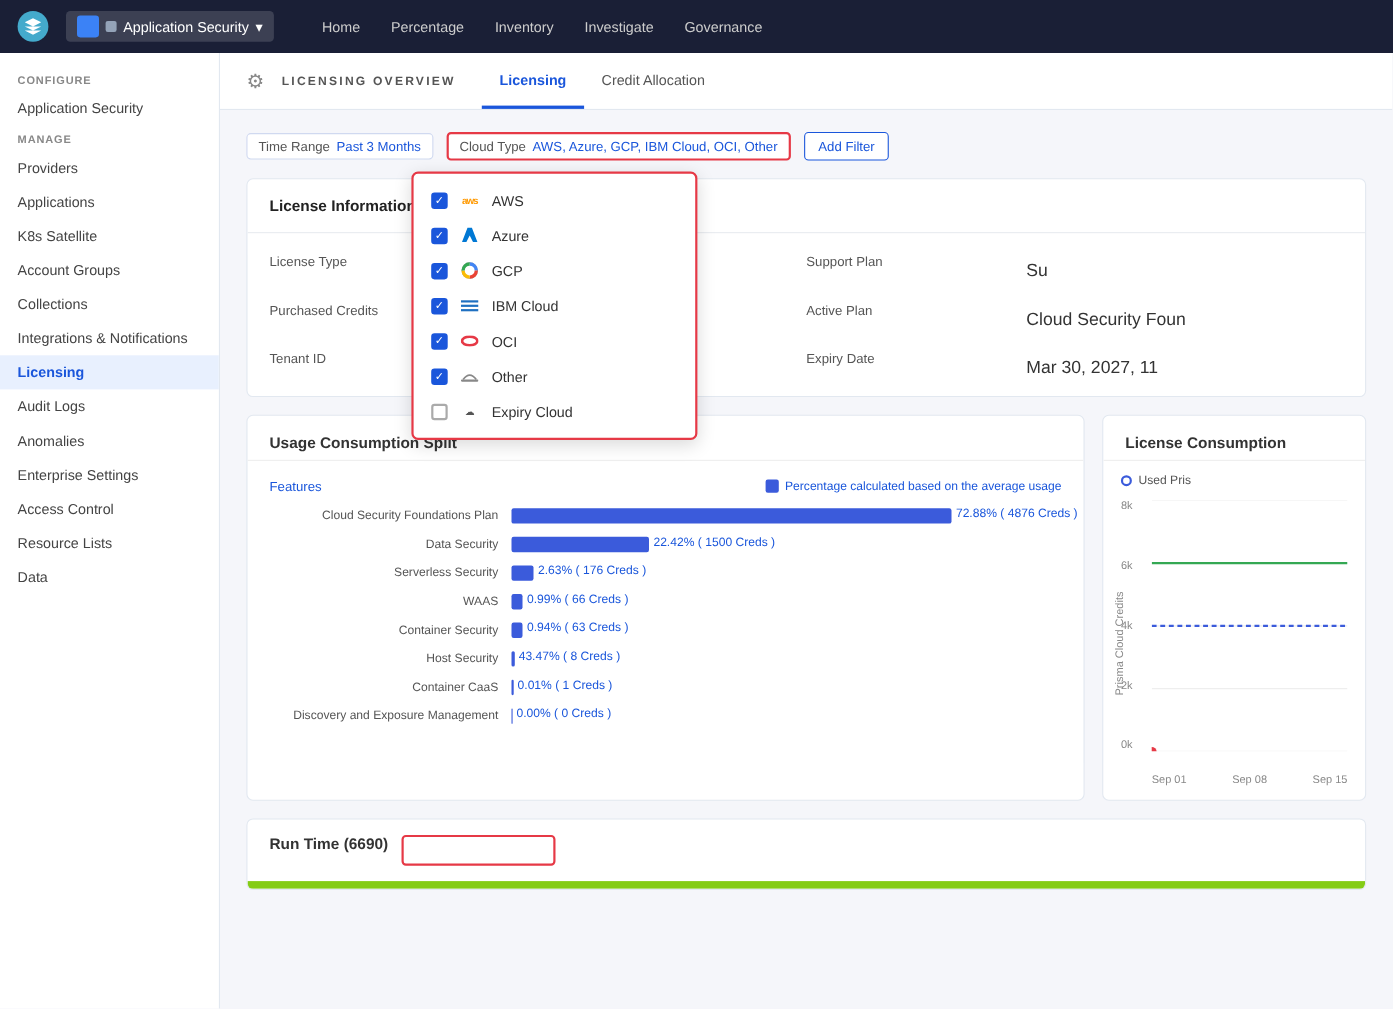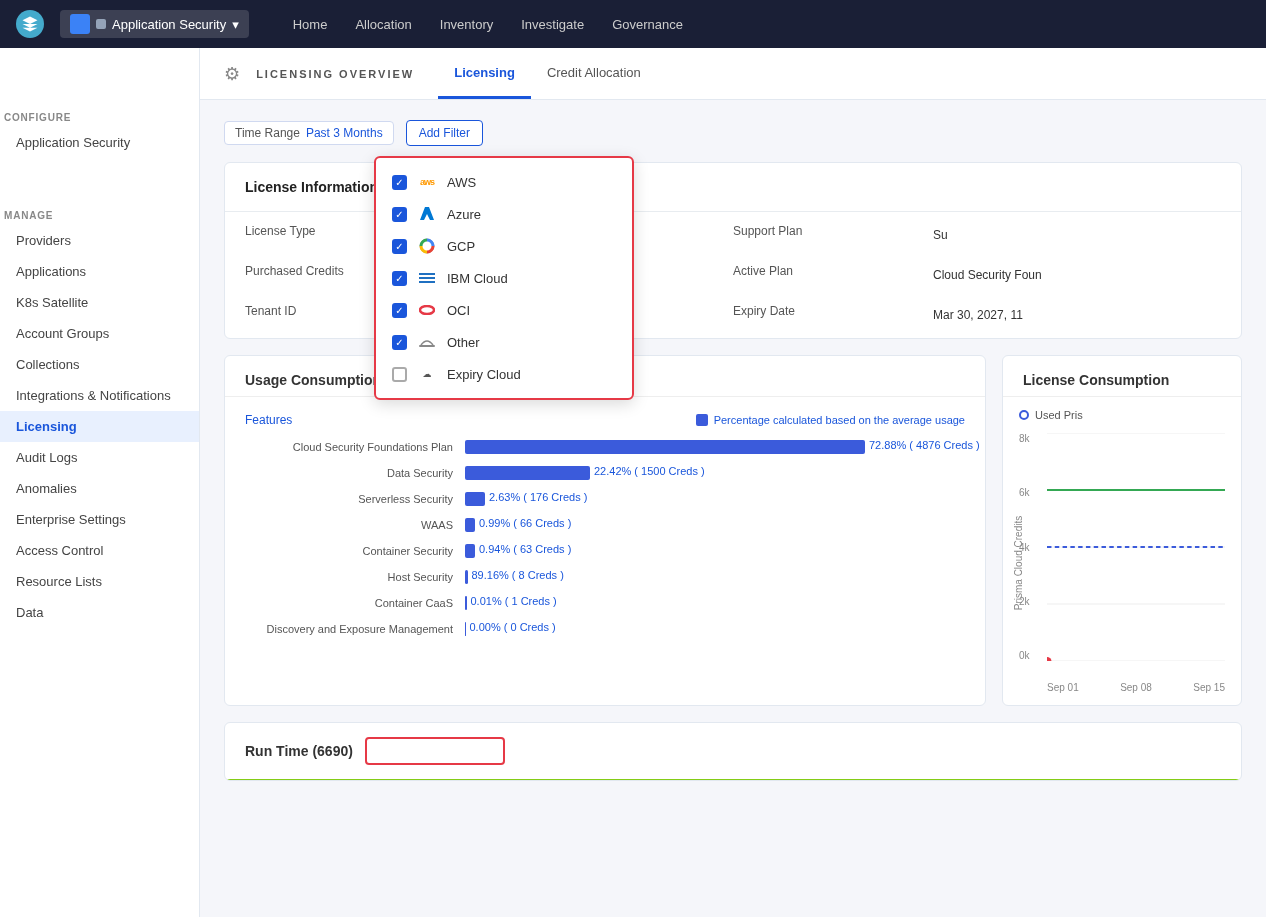--- a/index.html
+++ b/index.html
@@ -25,21 +25,21 @@
     
     .layout { display: flex; margin-top: 48px; height: calc(100vh - 48px); }
 
     
     .sidebar {
       width: 200px; background: #fff; border-right: 1px solid #e2e8f0;
       overflow-y: auto; flex-shrink: 0; padding: 12px 0;
     }
     .sidebar-section-label {
       font-size: 10px; font-weight: 700; color: #888; text-transform: uppercase;
-      padding: 8px 4px 4px; letter-spacing: 0.8px; margin-top: 44px;
+      padding: 8px 16px 4px; letter-spacing: 0.8px;
     }
     .sidebar-item {
       display: flex; align-items: center; padding: 8px 16px; cursor: pointer;
       color: #444; font-size: 13px; border-radius: 0;
     }
     .sidebar-item.active { background: #e8f0fe; color: #1a56db; font-weight: 600; }
 
     
     .main { flex: 1; overflow-y: auto; background: #f5f6fa; }
 
@@ -96,21 +96,21 @@
     .cloud-icon { width: 20px; height: 16px; display: flex; align-items: center; justify-content: center; font-size: 11px; }
 
     
     .card {
       background: #fff; border-radius: 6px; border: 1px solid #e2e8f0;
       margin-bottom: 16px; overflow: hidden;
     }
     .card-header { padding: 16px 20px; border-bottom: 1px solid #e8ecf0; }
     .card-title { font-weight: 700; font-size: 14px; color: #222; }
     .info-cell-label { font-size: 12px; color: #555; font-weight: 500; }
-    .info-cell-value { font-size: 12px; color: #333; margin-top: 8px; }
+    .info-cell-value { font-size: 16px; color: #333; margin-top: 18px; }
 
     
     .charts-row { display: flex; gap: 16px; }
     .usage-card { flex: 1; }
     .license-chart-card { width: 240px; flex-shrink: 0; }
 
     .usage-header { padding: 16px 20px 8px; border-bottom: 1px solid #eee; }
     .usage-title { font-weight: 700; font-size: 14px; }
 
     .usage-body { padding: 16px 20px; }
@@ -120,21 +120,21 @@
     .avg-dot { width: 12px; height: 12px; background: #3b5bdb; border-radius: 2px; }
 
     .usage-row { display: flex; align-items: center; margin-bottom: 10px; }
     .usage-row-label { width: 220px; font-size: 11px; color: #555; text-align: right; padding-right: 12px; flex-shrink: 0; }
     .usage-bar-wrap { flex: 1; position: relative; height: 16px; }
     .usage-bar { height: 14px; background: #3b5bdb; border-radius: 2px; position: absolute; left: 0; top: 1px; }
     .usage-bar-text { position: absolute; left: calc(100% + 6px); white-space: nowrap; font-size: 11px; color: #1a56db; top: 0; }
 
     
     .run-time-card { margin-bottom: 16px; }
-    .run-time-header { padding: 14px 20px; border-bottom: 1px solid #84cc16; display: flex; align-items: center; gap: 12px; }
+    .run-time-header { padding: 14px 20px; border-bottom: 7px solid #84cc16; display: flex; gap: 12px; }
     .run-time-title { font-weight: 700; font-size: 14px; }
     .run-time-input {
       border: 2px solid #e63946; border-radius: 4px; height: 28px; width: 140px; background: #fff;
     }
 
     
     .lc-body { padding: 12px 16px; }
     .lc-legend { display: flex; align-items: center; gap: 6px; font-size: 11px; color: #555; margin-bottom: 12px; }
     .lc-legend-dot { width: 10px; height: 10px; border-radius: 50%; border: 2px solid #3b5bdb; background: #fff; }
     .lc-chart { position: relative; height: 260px; }
@@ -155,21 +155,21 @@
       </svg>
   </div>
   <div class="nav-app-selector">
     <span style="width:20px;height:20px;background:#3b82f6;border-radius:3px;display:inline-block;"></span>
     <span style="width:10px;height:10px;background:#94a3b8;border-radius:2px;display:inline-block;"></span>
     <span>Application Security</span>
     <span>▾</span>
   </div>
   <div class="nav-links">
     <div class="nav-link">Home</div>
-    <div class="nav-link">Allocation</div>
+    <div class="nav-link">Percentage</div>
     <div class="nav-link">Inventory</div>
     <div class="nav-link">Investigate</div>
     <div class="nav-link">Governance</div>
   </div>
 </nav>
 
 <div class="layout">
 
   <aside class="sidebar">
     <div class="sidebar-section-label">CONFIGURE</div>
@@ -228,20 +228,24 @@
         <div class="page-tab">Credit Allocation</div>
       </div>
     </div>
 
     <div class="content">
 
       <div class="filter-bar">
         <div class="filter-chip">
           <span class="filter-chip-label">Time Range</span>
           <span class="filter-chip-value">Past 3 Months</span>
+        </div>
+        <div class="filter-chip" style="border: 2px solid #e63946;">
+          <span class="filter-chip-label">Cloud Type</span>
+          <span class="filter-chip-value">AWS, Azure, GCP, IBM Cloud, OCI, Other</span>
         </div>
         <button class="add-filter-btn">Add Filter</button>
 
         <div class="dropdown-overlay">
           <div class="dropdown-item">
             <div class="checkbox">
                 <span class="checkbox-check">✓</span>
               </div>
             <span class="cloud-icon" style="font-size:9px;font-weight:700;color:#ff9900;letter-spacing:-1px;">aws</span>
             <span>AWS</span>
@@ -315,21 +319,21 @@
             <span>Expiry Cloud</span>
           </div>
         </div>
       </div>
 
       <div class="card">
         <div class="card-header">
           <span class="card-title">License Information</span>
         </div>
         <div style="padding: 8px 20px 16px;">
-          <div style="display:grid; grid-template-columns: 200px 1fr 200px 1fr; gap: 18px 0; align-items: center;">
+          <div style="display:grid; grid-template-columns: 200px 1fr 200px 1fr; gap: 8px 0; align-items: center;">
             <div class="info-cell-label">License Type</div>
             <div class="info-cell-value" style="color:#555;">Enterprise</div>
             <div class="info-cell-label">Support Plan</div>
             <div class="info-cell-value">Su</div>
 
             <div class="info-cell-label">Purchased Credits</div>
             <div class="info-cell-value" style="color:#555;">0</div>
             <div class="info-cell-label">Active Plan</div>
             <div class="info-cell-value">Cloud Security Foun</div>
 
@@ -388,21 +392,21 @@
               <div class="usage-row-label">Container Security</div>
               <div class="usage-bar-wrap">
                 <div class="usage-bar" style="width: 2%;"></div>
                 <span class="usage-bar-text" style="left: calc(2% + 4px);">0.94% ( 63 Creds )</span>
               </div>
             </div>
             <div class="usage-row">
               <div class="usage-row-label">Host Security</div>
               <div class="usage-bar-wrap">
                 <div class="usage-bar" style="width: 0.5%;"></div>
-                <span class="usage-bar-text" style="left: calc(0.5% + 4px);">89.16% ( 8 Creds )</span>
+                <span class="usage-bar-text" style="left: calc(0.5% + 4px);">43.47% ( 8 Creds )</span>
               </div>
             </div>
             <div class="usage-row">
               <div class="usage-row-label">Container CaaS</div>
               <div class="usage-bar-wrap">
                 <div class="usage-bar" style="width: 0.3%;"></div>
                 <span class="usage-bar-text" style="left: calc(0.3% + 4px);">0.01% ( 1 Creds )</span>
               </div>
             </div>
             <div class="usage-row">

